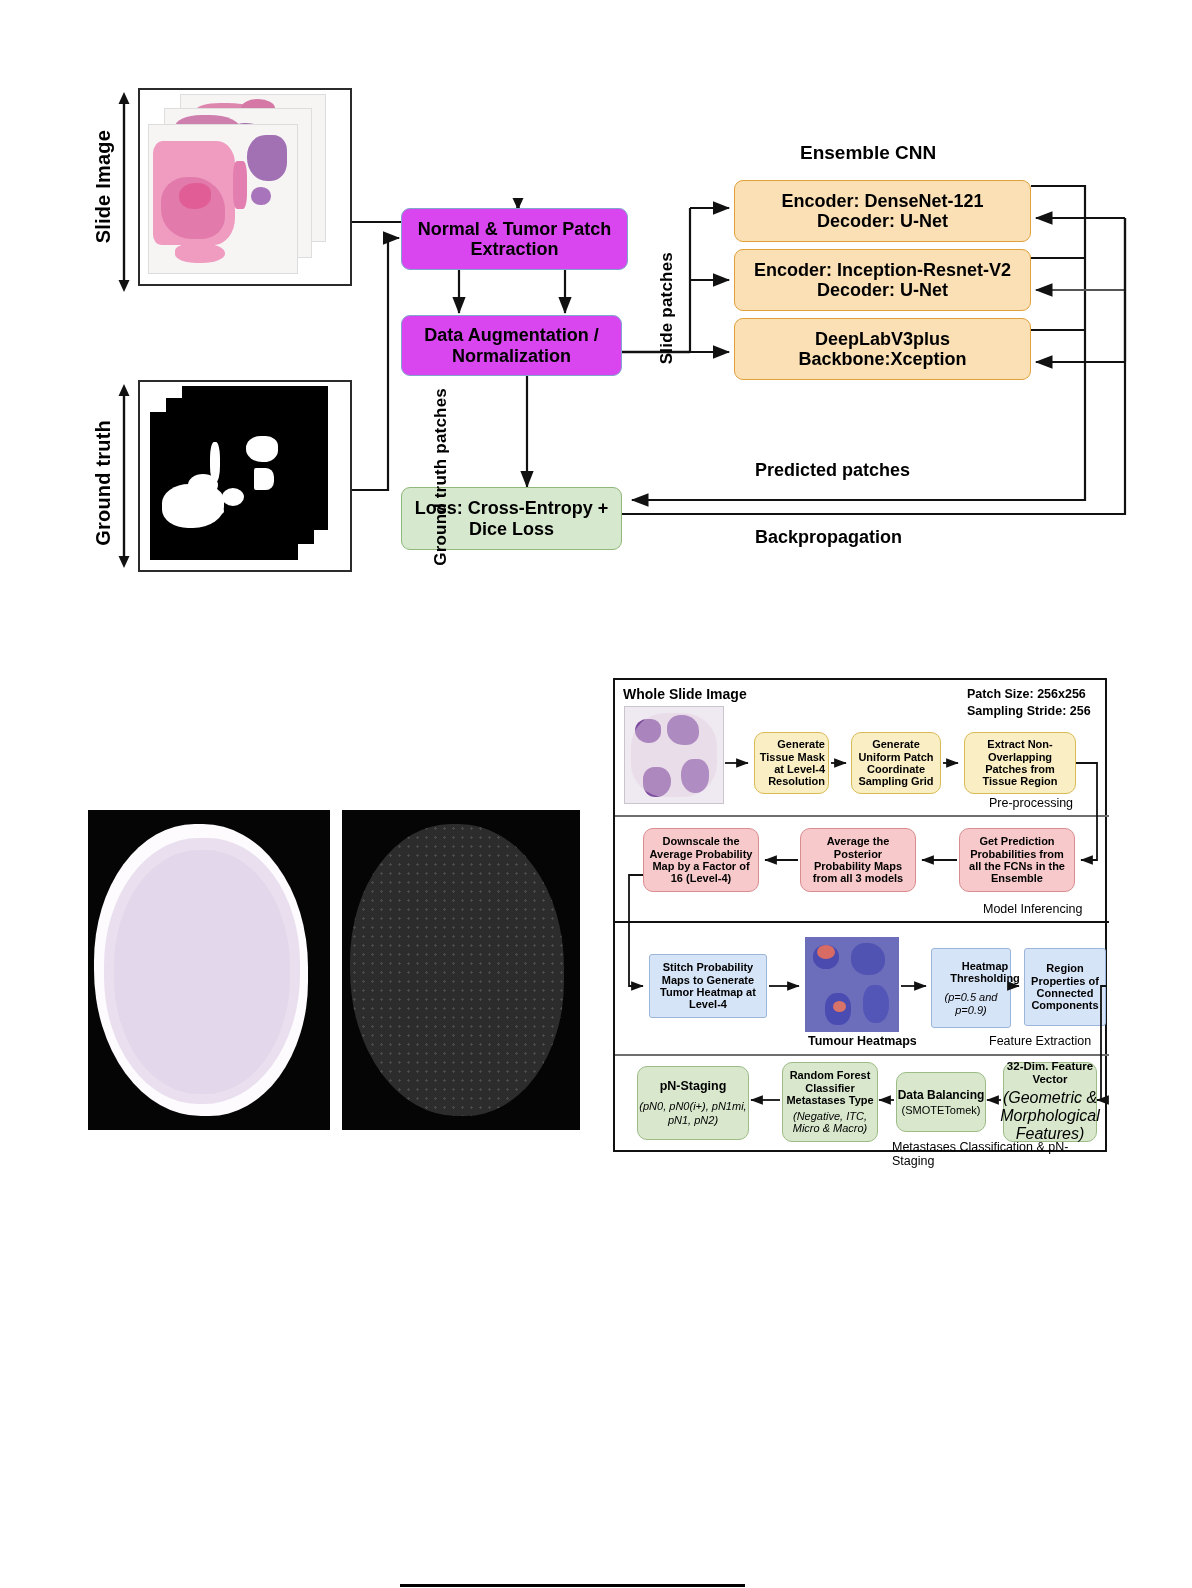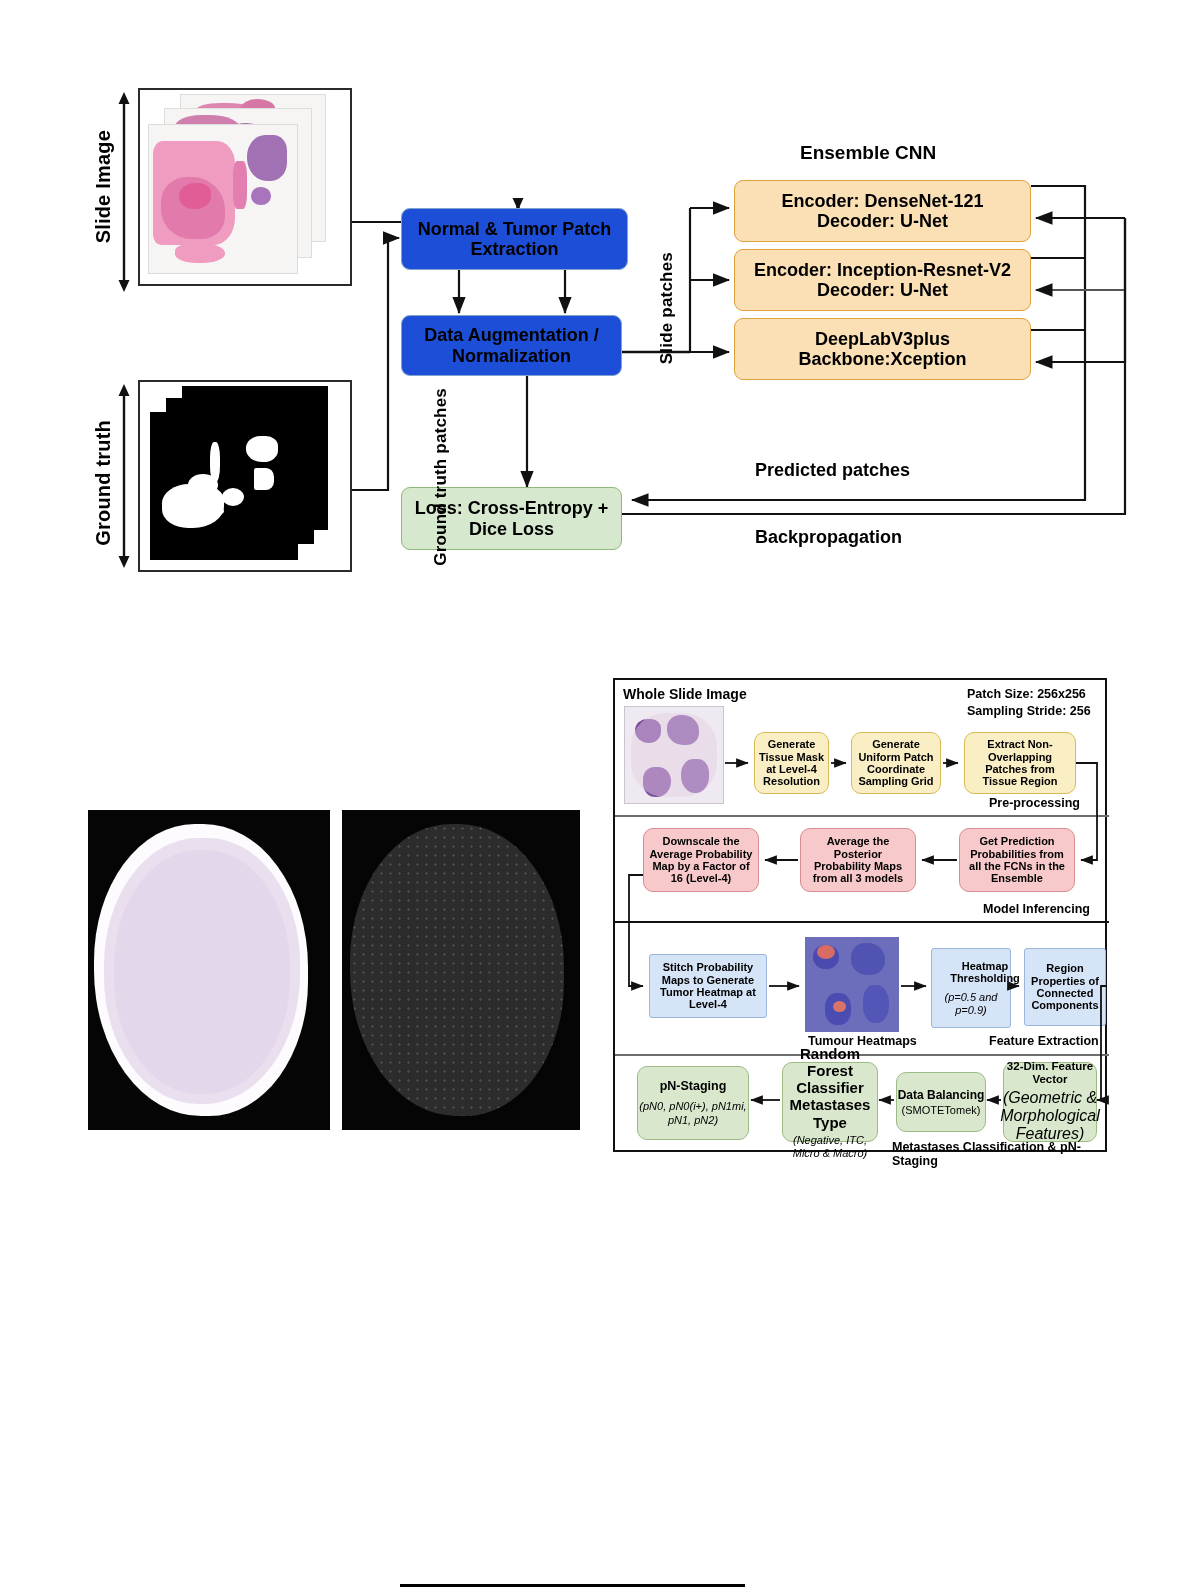--- a/index.html
+++ b/index.html
@@ -6,33 +6,33 @@
   body{width:1192px;height:1588px;position:relative;
        font-family:"Liberation Sans",sans-serif;color:#000;
        -webkit-font-smoothing:antialiased;}
   .abs{position:absolute;}
   .vlabel{writing-mode:vertical-rl;transform:rotate(180deg);
           font-weight:bold;letter-spacing:.2px;}
   .box{position:absolute;box-sizing:border-box;display:flex;
        align-items:center;justify-content:center;text-align:center;
        font-weight:bold;line-height:1.12;}
   .rb{border-radius:9px;}
-  .blue{background:#1d4ed8;border:1.6px solid #7fa5cc;}
+  .blue{background:#d946ef;border:1.6px solid #7fa5cc;}
   .orange{background:#fbe0b6;border:1.6px solid #e0a13a;}
   .green{background:#d6e8cd;border:1.6px solid #8fb87a;}
   .yellowp{background:#faeec4;border:1.8px solid #d9bb55;border-radius:10px;}
   .pinkp{background:#f7c9ca;border:1.8px solid #d98d90;border-radius:10px;}
   .bluep{background:#d6e4f7;border:1.8px solid #9bb6d9;border-radius:3px;}
   .greenp{background:#d9e8cd;border:1.8px solid #9cbb86;border-radius:10px;}
   .frame{position:absolute;border:2.6px solid #2b2b2b;background:#fff;box-sizing:border-box;}
   .ttl{position:absolute;font-weight:bold;}
   svg{position:absolute;left:0;top:0;overflow:visible;}
   .stack{position:absolute;box-sizing:border-box;}
   .pipe{position:absolute;box-sizing:border-box;border:2.2px solid #111;background:#fff;}
-  .sect-lbl{position:absolute;font-weight:bold;}
+  .sect-lbl{position:absolute;font-weight:normal;}
   .hr-sep{position:absolute;background:#6e6e6e;height:1.6px;}
   .thumb{position:absolute;overflow:hidden;}
   .cap{position:absolute;font-weight:bold;}
   .footrule{position:absolute;background:#000;}
 </style>
 </head>
 <body>
 
 <div>
 
@@ -195,21 +195,21 @@
     <div style="position:absolute;left:10px;top:12px;width:26px;height:24px;background:#7b4a9e;border-radius:48% 38% 46% 52%;"></div>
     <div style="position:absolute;left:42px;top:8px;width:32px;height:30px;background:#8053a5;border-radius:42% 52% 40% 50%;"></div>
     <div style="position:absolute;left:18px;top:60px;width:28px;height:30px;background:#7e4fa0;border-radius:40% 46% 52% 44%;"></div>
     <div style="position:absolute;left:56px;top:52px;width:28px;height:34px;background:#8456a8;border-radius:44% 40% 48% 50%;"></div>
     <div style="position:absolute;left:6px;top:6px;width:86px;height:84px;background:rgba(228,206,226,.45);border-radius:40%;"></div>
   </div>
 
   <div class="cap" style="left:352px;top:7px;font-size:12.5px;">Patch Size: 256x256</div>
   <div class="cap" style="left:352px;top:24px;font-size:12.5px;">Sampling Stride: 256</div>
 
-  <div class="box yellowp" style="left:139px;top:52px;width:75px;height:62px;font-size:11px;padding:0 3px;">Generate Tissue Mask at Level-4 Resolution</div>
+  <div class="box yellowp" style="left:139px;top:52px;width:75px;height:62px;font-size:11px;padding:0 3px;text-align:right;">Generate Tissue Mask at Level-4 Resolution</div>
   <div class="box yellowp" style="left:236px;top:52px;width:90px;height:62px;font-size:11px;padding:0 3px;">Generate Uniform Patch Coordinate Sampling Grid</div>
   <div class="box yellowp" style="left:349px;top:52px;width:112px;height:62px;font-size:11px;padding:0 3px;">Extract Non-Overlapping Patches from Tissue Region</div>
 
   <div class="sect-lbl" style="left:374px;top:116px;font-size:12.5px;">Pre-processing</div>
   <div class="hr-sep" style="left:0px;top:135px;width:494px;"></div>
 
   <div class="box pinkp" style="left:28px;top:148px;width:116px;height:64px;font-size:11px;padding:0 3px;">Downscale the Average Probability Map by a Factor of 16 (Level-4)</div>
   <div class="box pinkp" style="left:185px;top:148px;width:116px;height:64px;font-size:11px;padding:0 6px;">Average the Posterior Probability Maps from all 3 models</div>
   <div class="box pinkp" style="left:344px;top:148px;width:116px;height:64px;font-size:11px;padding:0 3px;">Get Prediction Probabilities from all the FCNs in the Ensemble</div>
 
@@ -241,21 +241,21 @@
   <div class="hr-sep" style="left:0px;top:374px;width:494px;"></div>
 
   <div class="greenp" style="position:absolute;left:22px;top:386px;width:110px;height:72px;display:flex;
               flex-direction:column;align-items:center;justify-content:center;text-align:center;">
     <div style="font-weight:bold;font-size:12.5px;">pN-Staging</div>
     <div style="font-style:italic;font-size:11px;margin-top:7px;line-height:1.2;">(pN0, pN0(i+), pN1mi, pN1, pN2)</div>
   </div>
 
   <div class="greenp" style="position:absolute;left:167px;top:382px;width:94px;height:78px;display:flex;
               flex-direction:column;align-items:center;justify-content:center;text-align:center;">
-    <div style="font-weight:bold;font-size:15px;line-height:1.15;">Random Forest Classifier Metastases Type</div>
+    <div style="font-weight:bold;font-size:11px;line-height:1.15;">Random Forest Classifier Metastases Type</div>
     <div style="font-style:italic;font-size:11px;margin-top:3px;line-height:1.15;">(Negative, ITC, Micro &amp; Macro)</div>
   </div>
 
   <div class="greenp" style="position:absolute;left:281px;top:392px;width:88px;height:58px;display:flex;
               flex-direction:column;align-items:center;justify-content:center;text-align:center;">
     <div style="font-weight:bold;font-size:12px;">Data Balancing</div>
     <div style="font-size:11px;margin-top:2px;">(SMOTETomek)</div>
   </div>
 
   <div class="greenp" style="position:absolute;left:388px;top:382px;width:92px;height:78px;display:flex;

